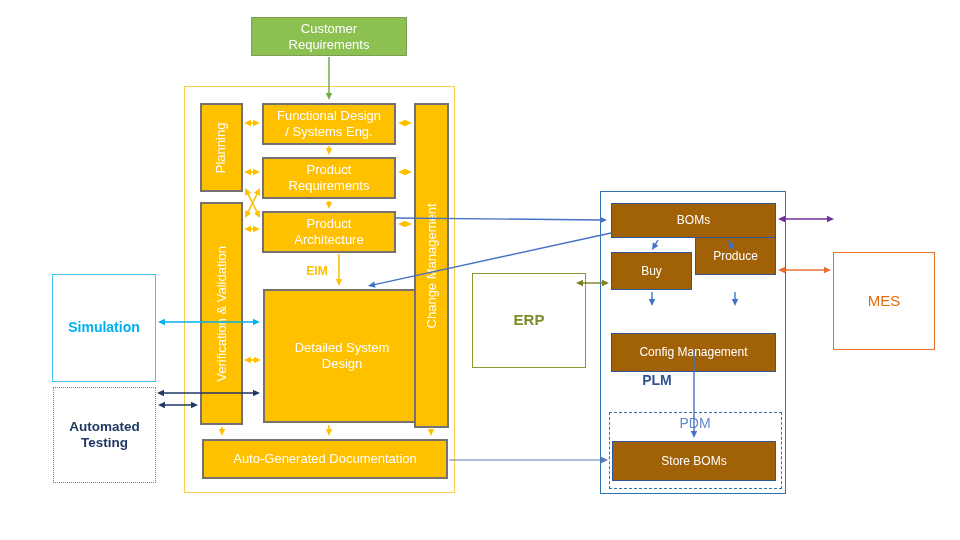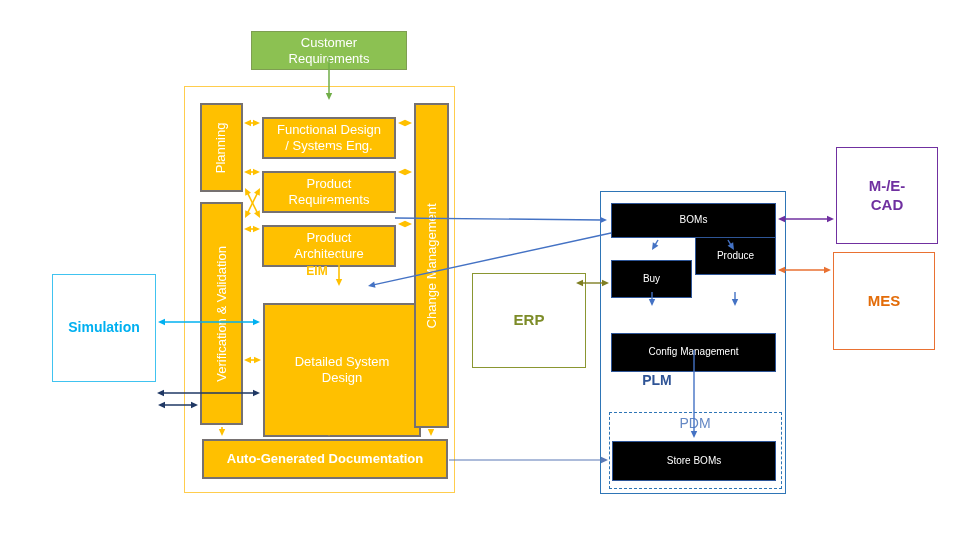--- a/index.html
+++ b/index.html
@@ -1,60 +1,60 @@
 <!DOCTYPE html>
 <html><head>
 <meta charset="utf-8">
 <style>
   html,body{margin:0;padding:0;background:#fff;}
   #stage{position:relative;width:960px;height:540px;background:#ffffff;overflow:hidden;
          font-family:"Liberation Sans", sans-serif;}
   .box{position:absolute;box-sizing:border-box;display:flex;align-items:center;justify-content:center;
        text-align:center;line-height:1.22;}
-  .pre{white-space:pre-line;margin-top:14px;}
+  .pre{white-space:pre-line;}
   
   .ybox{background:#FFC000;border:2px solid #767171;color:#ffffff;font-size:13px;}
   .vtext span{transform:rotate(-90deg);white-space:nowrap;display:block;}
   
   #eng-container{left:184px;top:86px;width:271px;height:407px;border:1.5px solid #FFCD4D;}
   #plm-container{left:600px;top:191px;width:186px;height:303px;border:1.6px solid #2E75B6;}
   #pdm-box{left:609px;top:412px;width:173px;height:77px;border:1.5px dashed #2E75B6;}
   
   #customer-req{left:251px;top:17px;width:156px;height:39px;background:#8CC152;
                 border:1.5px solid #7E9E52;color:#fff;font-size:13px;}
   
   #planning{left:200px;top:103px;width:43px;height:89px;}
   #func-design{left:262px;top:103px;width:134px;height:42px;}
   #prod-req{left:262px;top:157px;width:134px;height:42px;}
   #prod-arch{left:262px;top:211px;width:134px;height:42px;}
   #vv{left:200px;top:202px;width:43px;height:223px;}
   #dsd{left:263px;top:289px;width:158px;height:134px;}
   #cm{left:414px;top:103px;width:35px;height:325px;}
-  #agd{left:202px;top:439px;width:246px;height:40px;font-weight:bold;}
+  #agd{left:202px;top:439px;width:246px;height:40px;}
   #eim-label{left:294px;top:261px;width:46px;height:20px;color:#FFC000;font-weight:bold;font-size:12px;}
   
-  .bbox{background:#000000;border:1px solid #2E5597;color:#fff;font-size:10px;}
+  .bbox{background:#a16207;border:1px solid #2E5597;color:#fff;font-size:12px;}
   #boms{left:611px;top:203px;width:165px;height:35px;}
-  #buy{left:611px;top:252px;width:81px;height:38px;margin-top:8px;}
+  #buy{left:611px;top:252px;width:81px;height:38px;}
   #produce{left:695px;top:237px;width:81px;height:38px;}
   #config{left:611px;top:309px;width:165px;height:39px;margin-top:24px;}
   #store-data{left:612px;top:441px;width:164px;height:40px;}
   #plm-label{left:624px;top:371px;width:66px;height:20px;color:#2F5496;font-weight:bold;font-size:14px;}
   #pdm-label{left:662px;top:415px;width:66px;height:18px;color:#6488C4;font-size:14px;}
   
   #simulation{left:52px;top:274px;width:104px;height:108px;border:1.5px solid #40C3F0;
               color:#00B0F0;font-weight:bold;font-size:14px;}
   #auto-testing{left:53px;top:387px;width:103px;height:96px;border:1.5px dotted #7F7F7F;
                 color:#1F3864;font-weight:bold;font-size:13.5px;}
   #erp{left:472px;top:273px;width:114px;height:95px;border:1.5px solid #8A9631;
        color:#7D8C28;font-weight:bold;font-size:15px;}
   #mecad{left:836px;top:133px;width:102px;height:97px;border:1.5px solid #7030A0;
          color:#7030A0;font-weight:bold;font-size:15px;}
   #mes{left:833px;top:252px;width:102px;height:98px;border:1.5px solid #E97132;
-       color:#E36C09;font-weight:bold;font-size:15px;}
+       color:#E36C09;font-weight:normal;font-size:15px;}
   #edges{position:absolute;left:0;top:0;width:960px;height:540px;pointer-events:none;z-index:10;}
 </style>
 </head>
 <body>
 
 <div id="stage">
 
   <div class="box" id="eng-container"></div>
   <div class="box" id="plm-container"></div>
   <div class="box" id="pdm-box"></div>
@@ -84,23 +84,23 @@
 
   <div class="box bbox" id="boms">BOMs</div>
   <div class="box bbox" id="buy">Buy</div>
   <div class="box bbox" id="produce">Produce</div>
   <div class="box bbox" id="config">Config Management</div>
   <div class="box" id="plm-label">PLM</div>
   <div class="box" id="pdm-label">PDM</div>
   <div class="box bbox" id="store-data">Store BOMs</div>
 
   <div class="box" id="simulation">Simulation</div>
+  <div class="box pre" id="auto-testing">Automated
+Testing</div>
   <div class="box" id="erp">ERP</div>
-  <div class="box pre" id="mecad">M-/E-
-CAD</div>
   <div class="box" id="mes">MES</div>
 
   <svg id="edges" viewBox="0 0 960 540">
       <line x1="249.5" y1="123" x2="254.5" y2="123" stroke="#FFC000" stroke-width="1.6"></line>
       <polygon points="260,123 253,126.2 253,119.8" fill="#FFC000"></polygon>
       <polygon points="244,123 251,119.8 251,126.2" fill="#FFC000"></polygon>
       <line x1="249.5" y1="172" x2="254.5" y2="172" stroke="#FFC000" stroke-width="1.6"></line>
       <polygon points="260,172 253,175.2 253,168.8" fill="#FFC000"></polygon>
       <polygon points="244,172 251,168.8 251,175.2" fill="#FFC000"></polygon>
       <line x1="249.5" y1="229" x2="254.5" y2="229" stroke="#FFC000" stroke-width="1.6"></line>

